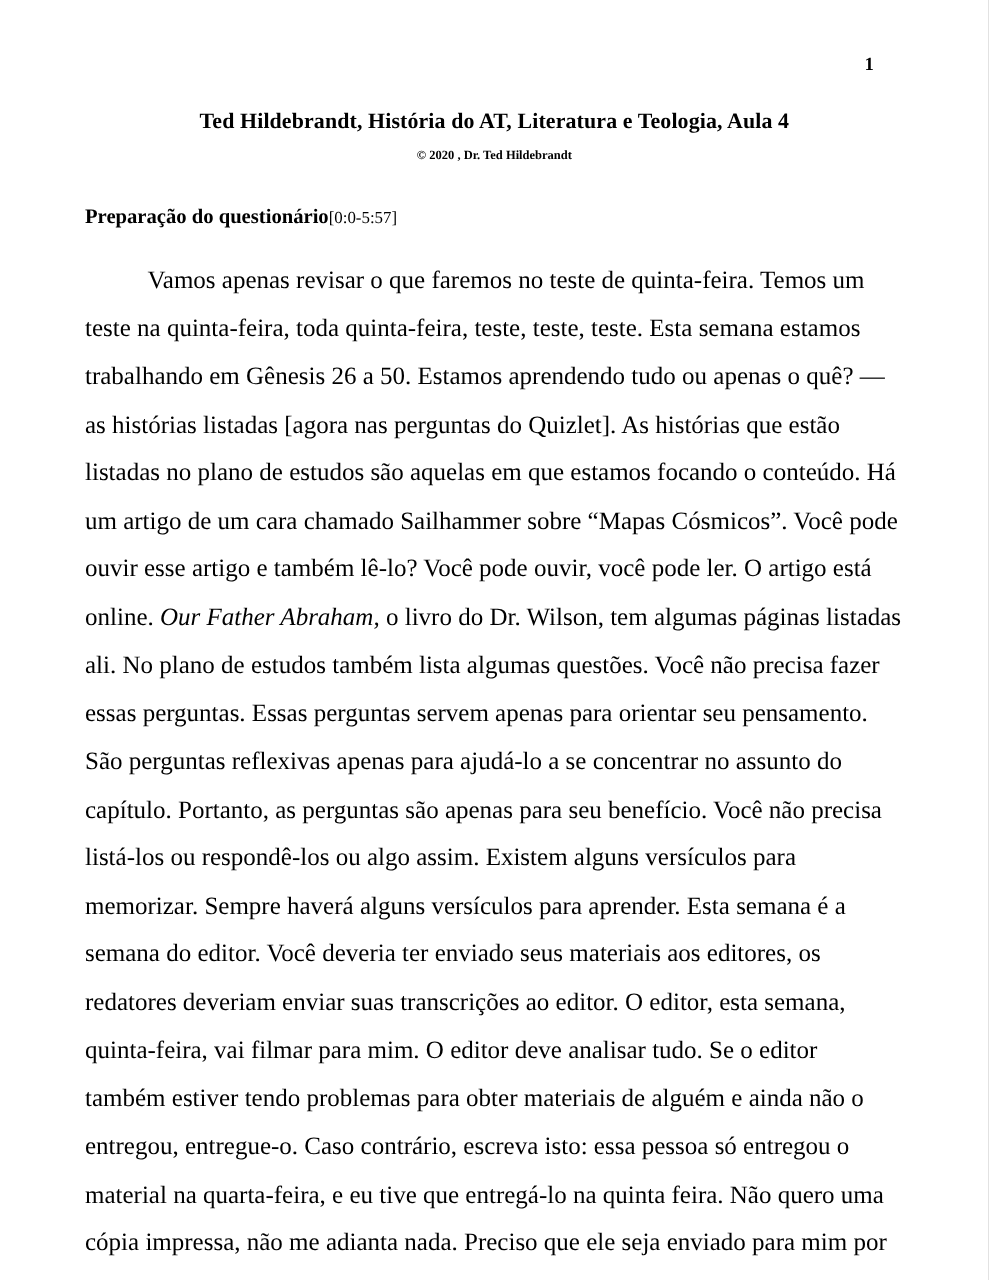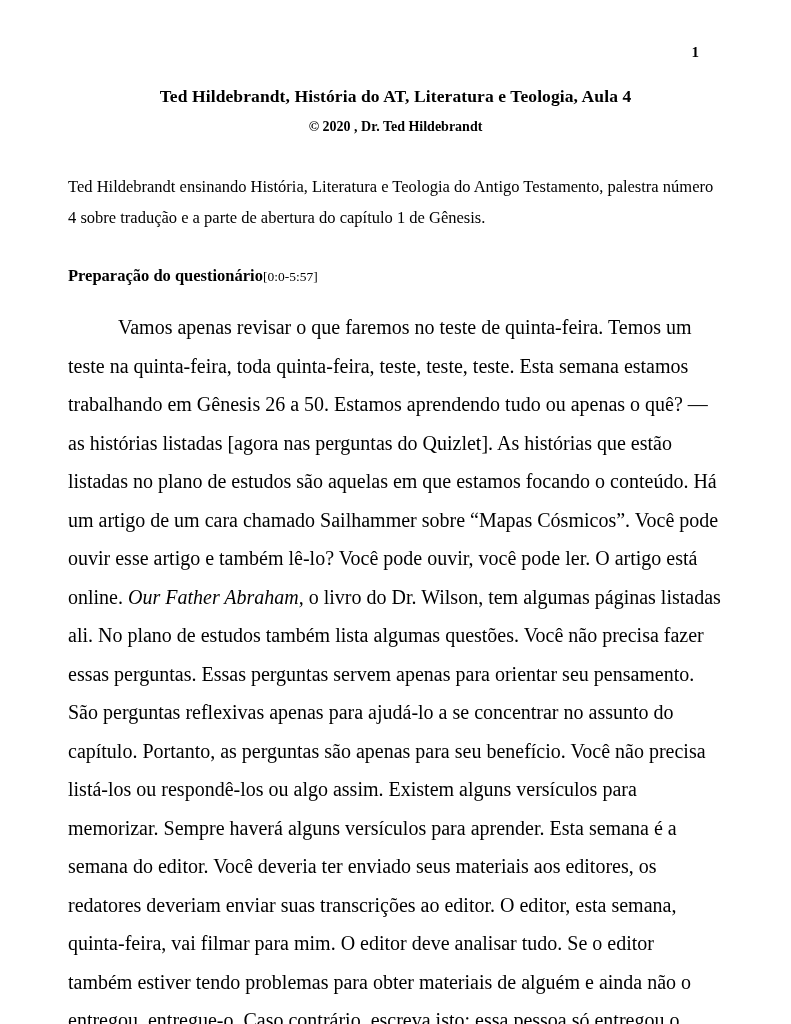--- a/index.html
+++ b/index.html
@@ -37,21 +37,21 @@
     text-align: center;
     font-size: 17.5px;
     font-weight: bold;
     font-family: "Liberation Serif", serif;
     letter-spacing: 0.1px;
     margin: 0;
     line-height: 1.2;
   }
   .doc-copyright {
     text-align: center;
-    font-size: 14px;
+    font-size: 10px;
     font-weight: bold;
     font-family: "Liberation Serif", serif;
     margin: 12px 0 0 0;
     line-height: 1.2;
   }
   .intro {
     margin-top: 35px;
     font-size: 16.5px;
     line-height: 1.92;
     text-align: left;
@@ -85,21 +85,20 @@
 <div class="page">
 
   <div class="page-number">1</div>
 
   <div class="content">
 
     <h1 class="doc-title">Ted Hildebrandt, História do AT, Literatura e Teologia, Aula 4</h1>
 
     <div class="doc-copyright">© 2020 , Dr. Ted Hildebrandt</div>
 
-    <p class="intro">Ted Hildebrandt ensinando História, Literatura e Teologia do Antigo Testamento, palestra número 4 sobre tradução e a parte de abertura do capítulo 1 de Gênesis.</p>
 
     <p class="section-heading">
       <span class="heading-text">Preparação do questionário</span><span class="timestamp">[0:0-5:57]</span>
     </p>
 
     <p class="body-para"><span>Vamos apenas revisar o que faremos no teste de quinta-feira. Temos um teste na quinta-feira, toda quinta-feira, teste, teste, teste. Esta semana estamos trabalhando em Gênesis 26 a 50. Estamos aprendendo tudo ou apenas o quê? — as histórias listadas [agora nas perguntas do Quizlet]. As histórias que estão listadas no plano de estudos são aquelas em que estamos focando o conteúdo. Há um artigo de um cara chamado Sailhammer sobre “Mapas Cósmicos”. Você pode ouvir esse artigo e também lê-lo? Você pode ouvir, você pode ler. O artigo está online. </span><em>Our Father Abraham,</em><span> o livro do Dr. Wilson, tem algumas páginas listadas ali. No plano de estudos também lista algumas questões. Você não precisa fazer essas perguntas. Essas perguntas servem apenas para orientar seu pensamento. São perguntas reflexivas apenas para ajudá-lo a se concentrar no assunto do capítulo. Portanto, as perguntas são apenas para seu benefício. Você não precisa listá-los ou respondê-los ou algo assim. Existem alguns versículos para memorizar. Sempre haverá alguns versículos para aprender. Esta semana é a semana do editor. Você deveria ter enviado seus materiais aos editores, os redatores deveriam enviar suas transcrições ao editor. O editor, esta semana, quinta-feira, vai filmar para mim. O editor deve analisar tudo. Se o editor também estiver tendo problemas para obter materiais de alguém e ainda não o entregou, entregue-o. Caso contrário, escreva isto: essa pessoa só entregou o material na quarta-feira, e eu tive que entregá-lo na quinta feira. Não quero uma cópia impressa, não me adianta nada. Preciso que ele seja enviado para mim por e-mail como anexo ou apenas controle + A e selecione tudo, cole e coloque no e-mail. Na verdade, provavelmente é melhor enviá-lo como um anexo do MS Word e enviá-lo para mim como um anexo. Algo mais? Então é isso que estamos fazendo.</span></p>
 
   </div>
 </div>
 

